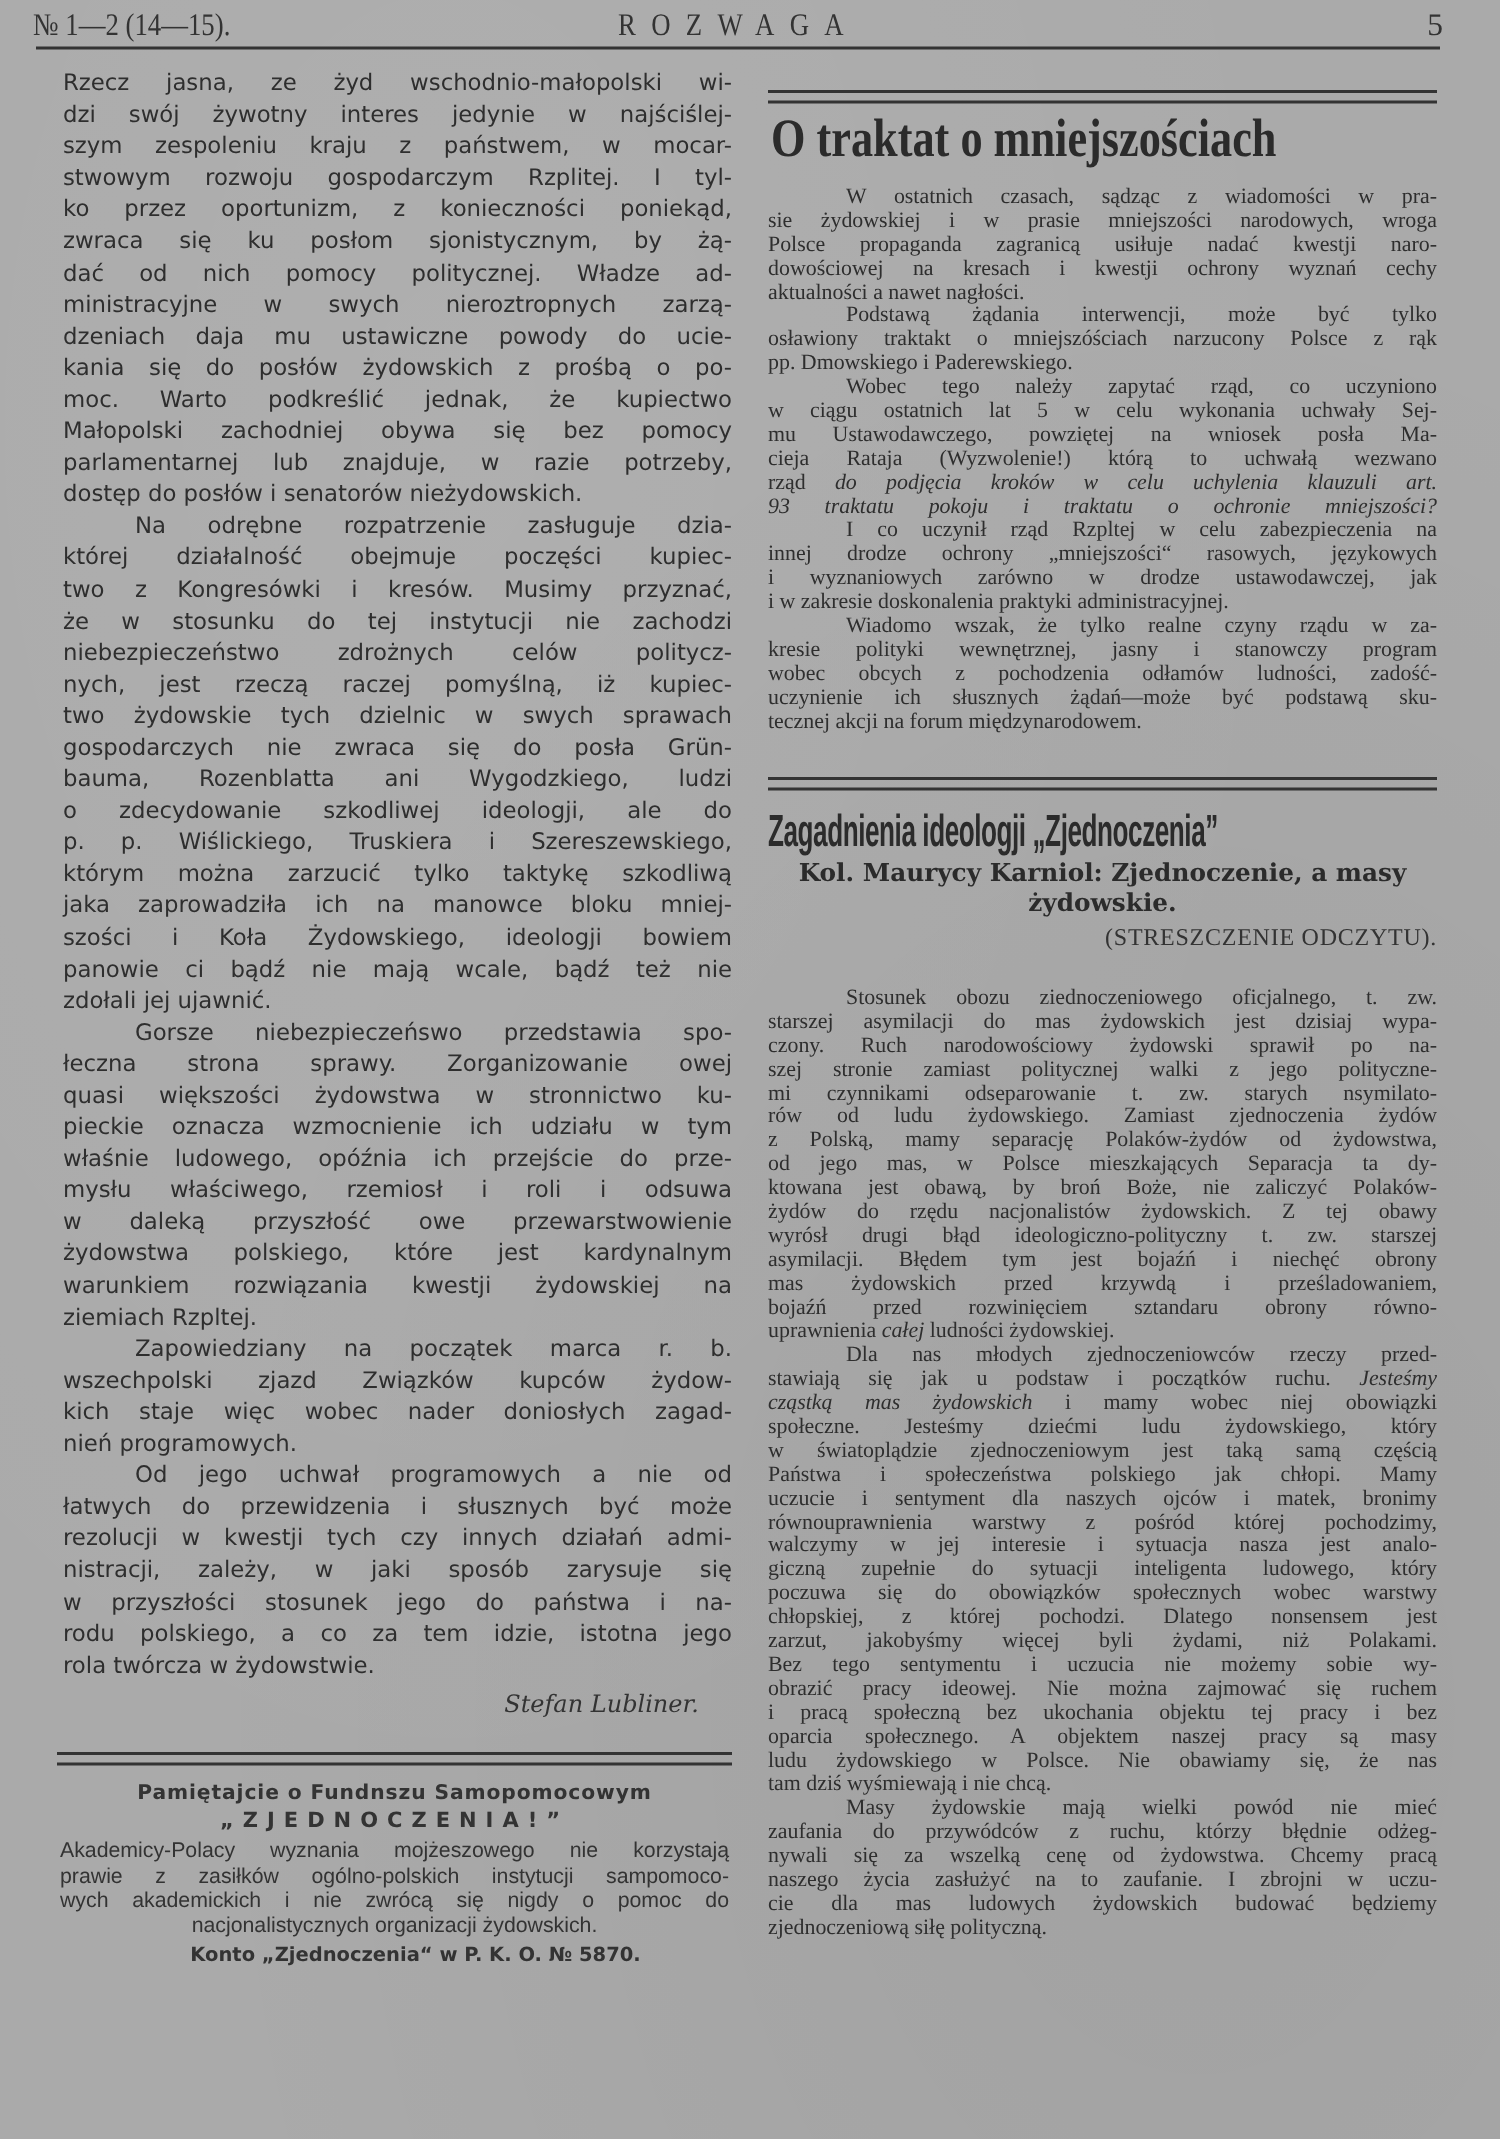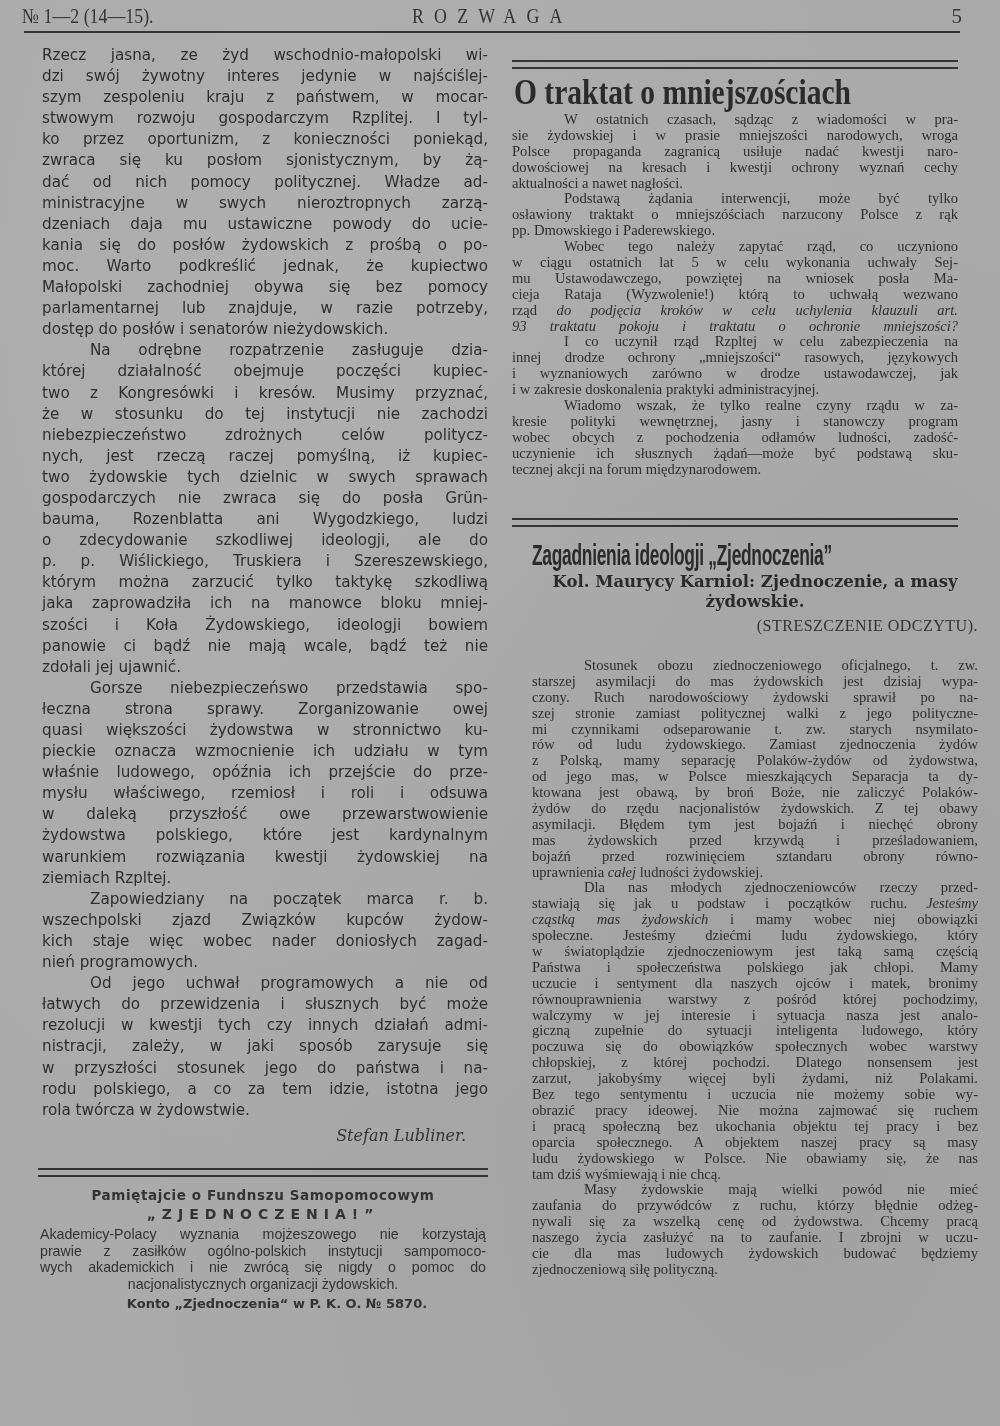--- a/index.html
+++ b/index.html
@@ -148,21 +148,21 @@
         <span class="ln">prawie z zasiłków ogólno-polskich instytucji sampomoco-</span>
         <span class="ln">wych akademickich i nie zwrócą się nigdy o pomoc do</span>
         <span class="ln last" style="text-align: right; text-align-last: center;">nacjonalistycznych organizacji żydowskich.</span>
       </div>
     <div class="nacct">Konto „Zjednoczenia“ w P. K. O. № 5870.</div>
   </div>
 
   <div class="double-rule" style="left:512px; top:60px; width:446px;"></div>
   <div class="rcol">
     <div class="art-title">O traktat o mniejszościach</div>
-    <div class="rbody" style="margin-top:0;" id="rbody1">
+    <div class="rbody" style="margin-top:12px;" id="rbody1">
         <span class="ln indent">W ostatnich czasach, sądząc z wiadomości w pra-</span>
         <span class="ln">sie żydowskiej i w prasie mniejszości narodowych, wroga</span>
         <span class="ln">Polsce propaganda zagranicą usiłuje nadać kwestji naro-</span>
         <span class="ln">dowościowej na kresach i kwestji ochrony wyznań cechy</span>
         <span class="ln last">aktualności a nawet nagłości.</span>
         <span class="ln indent">Podstawą żądania interwencji, może być tylko</span>
         <span class="ln">osławiony traktakt o mniejszóściach narzucony Polsce z rąk</span>
         <span class="ln last">pp. Dmowskiego i Paderewskiego.</span>
         <span class="ln indent">Wobec tego należy zapytać rząd, co uczyniono</span>
         <span class="ln">w ciągu ostatnich lat 5 w celu wykonania uchwały Sej-</span>
@@ -177,38 +177,39 @@
         <span class="ln indent">Wiadomo wszak, że tylko realne czyny rządu w za-</span>
         <span class="ln">kresie polityki wewnętrznej, jasny i stanowczy program</span>
         <span class="ln">wobec obcych z pochodzenia odłamów ludności, zadość-</span>
         <span class="ln">uczynienie ich słusznych żądań—może być podstawą sku-</span>
         <span class="ln last">tecznej akcji na forum międzynarodowem.</span>
       </div>
   </div>
 
   <div class="double-rule" style="left:512px; top:518px; width:446px;"></div>
 
-  <div style="position:absolute; left:532px; top:538px; width:446px;">
+  <div style="position:absolute; left:512px; top:538px; width:446px;">
     <div class="sec-title">Zagadnienia ideologji „Zjednoczenia”</div>
     <div class="sub-title" style="">
       <div>Kol. Maurycy Karniol: Zjednoczenie, a masy</div>
       <div>żydowskie.</div>
     </div>
     <div class="sub-note">(STRESZCZENIE ODCZYTU).</div>
     <div class="rbody" style="margin-top:22px;" id="rbody2">
         <span class="ln indent">Stosunek obozu ziednoczeniowego oficjalnego, t. zw.</span>
         <span class="ln">starszej asymilacji do mas żydowskich jest dzisiaj wypa-</span>
         <span class="ln">czony. Ruch narodowościowy żydowski sprawił po na-</span>
         <span class="ln">szej stronie zamiast politycznej walki z jego polityczne-</span>
         <span class="ln">mi czynnikami odseparowanie t. zw. starych nsymilato-</span>
         <span class="ln">rów od ludu żydowskiego. Zamiast zjednoczenia żydów</span>
         <span class="ln">z Polską, mamy separację Polaków-żydów od żydowstwa,</span>
         <span class="ln">od jego mas, w Polsce mieszkających Separacja ta dy-</span>
         <span class="ln">ktowana jest obawą, by broń Boże, nie zaliczyć Polaków-</span>
         <span class="ln">żydów do rzędu nacjonalistów żydowskich. Z tej obawy</span>
+        <span class="ln">wyrósł drugi błąd ideologiczno-polityczny t. zw. starszej</span>
         <span class="ln">asymilacji. Błędem tym jest bojaźń i niechęć obrony</span>
         <span class="ln">mas żydowskich przed krzywdą i prześladowaniem,</span>
         <span class="ln">bojaźń przed rozwinięciem sztandaru obrony równo-</span>
         <span class="ln last"><span>uprawnienia </span><i class="em">całej</i><span> ludności żydowskiej.</span></span>
         <span class="ln indent">Dla nas młodych zjednoczeniowców rzeczy przed-</span>
         <span class="ln"><span>stawiają się jak u podstaw i początków ruchu. </span><i class="em">Jesteśmy</i></span>
         <span class="ln"><i class="em">cząstką mas żydowskich</i><span> i mamy wobec niej obowiązki</span></span>
         <span class="ln">społeczne. Jesteśmy dziećmi ludu żydowskiego, który</span>
         <span class="ln">w światoplądzie zjednoczeniowym jest taką samą częścią</span>
         <span class="ln">Państwa i społeczeństwa polskiego jak chłopi. Mamy</span>

